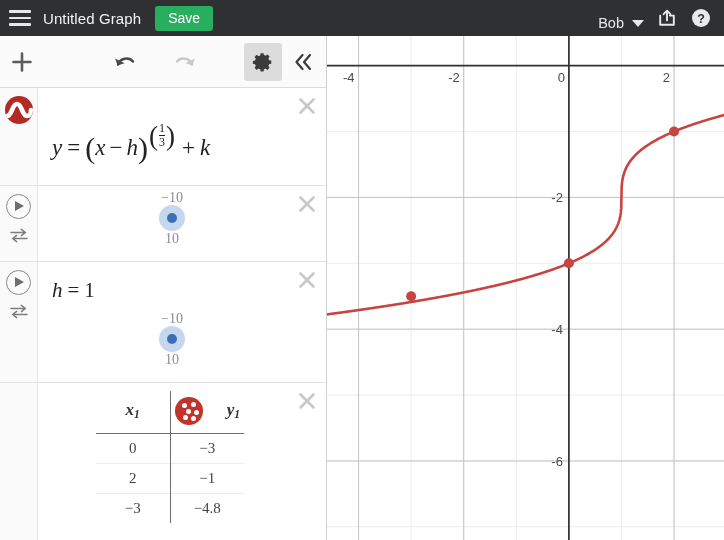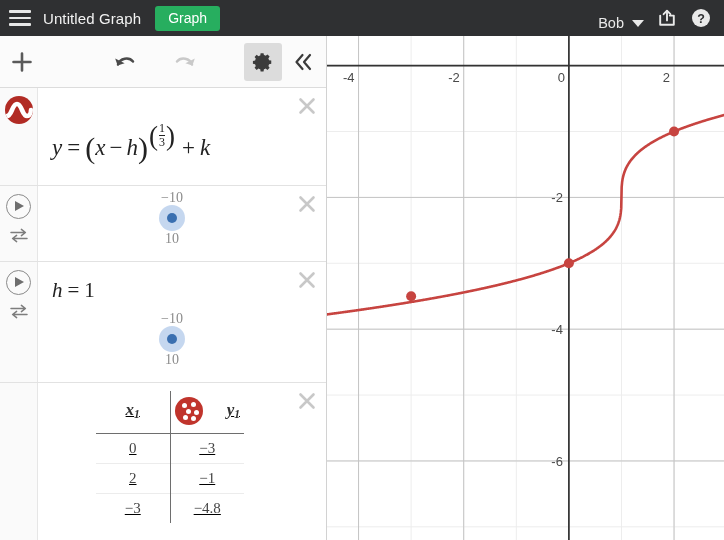--- a/index.html
+++ b/index.html
@@ -191,21 +191,20 @@
     content: ""; width: 10px; height: 10px; border-radius: 50%;
     background: #3a6fb0;
   }
 
   
   .tbl-row .expr-body { padding-left: 6px; }
   table.dtable {
     border-collapse: collapse;
     margin: 8px 0 17px 52px;
     font-family: "Liberation Serif", serif;
-    text-decoration: underline;
   }
   table.dtable th, table.dtable td {
     width: 74px; text-align: center;
     font-style: italic; color: #333;
     padding: 6px 4px;
   }
   table.dtable th { font-size: 17px; padding-bottom: 8px; }
   table.dtable td { font-size: 15px; font-style: normal; color: #444; }
   table.dtable thead th { border-bottom: 1.4px solid #6e6e6e; }
   table.dtable tbody tr + tr td { border-top: 1px solid #ececec; }
@@ -230,21 +229,21 @@
 
 <div id="app">
 
   <div class="header">
     <div class="hamburger">
       <span></span>
         <span></span>
         <span></span>
     </div>
     <div class="doc-title">Untitled Graph</div>
-    <button class="save-btn">Graph</button>
+    <button class="save-btn">Save</button>
 
     <div class="header-right">
       <div class="user-menu">
         <span>Bob</span>
         <span class="caret"></span>
       </div>
       <div class="icon-btn">
         <svg width="20" height="20" viewBox="0 0 20 20">
           <path d="M3.2 7.6 v9.2 h13.6 v-9.2 h-4.0" fill="none" stroke="#e9e9e9" stroke-width="1.9" stroke-linecap="round" stroke-linejoin="round"></path>
           <path d="M10 12.4 V3.1" fill="none" stroke="#e9e9e9" stroke-width="1.9" stroke-linecap="round"></path>

